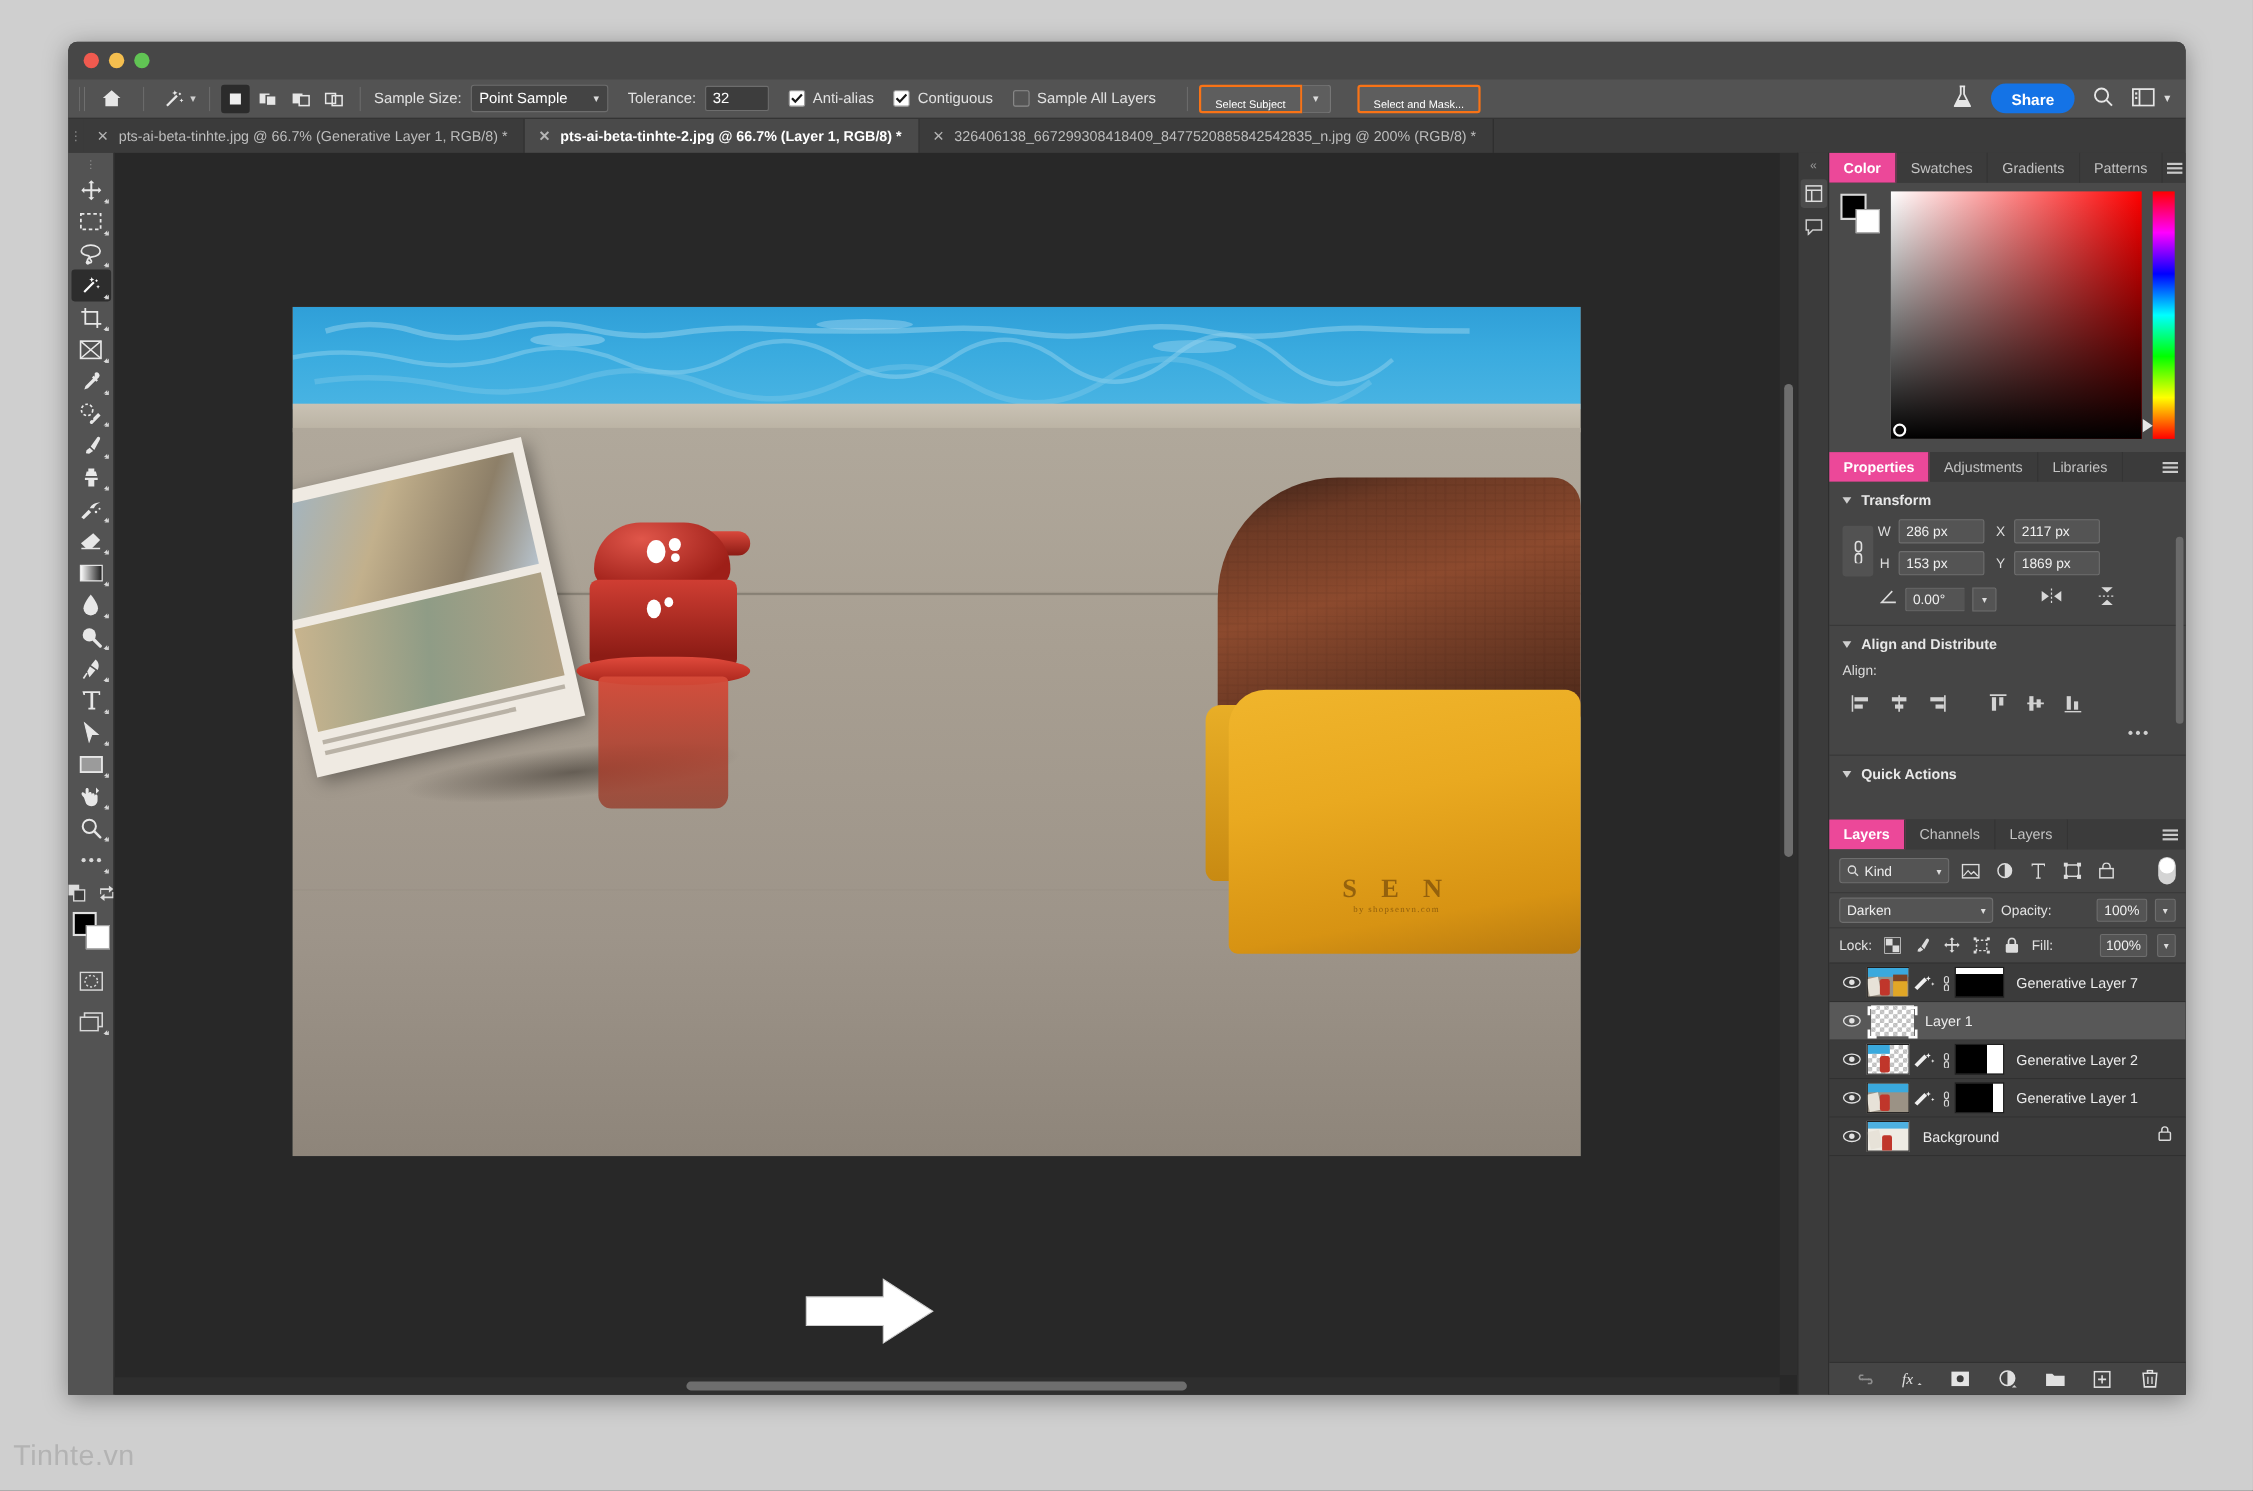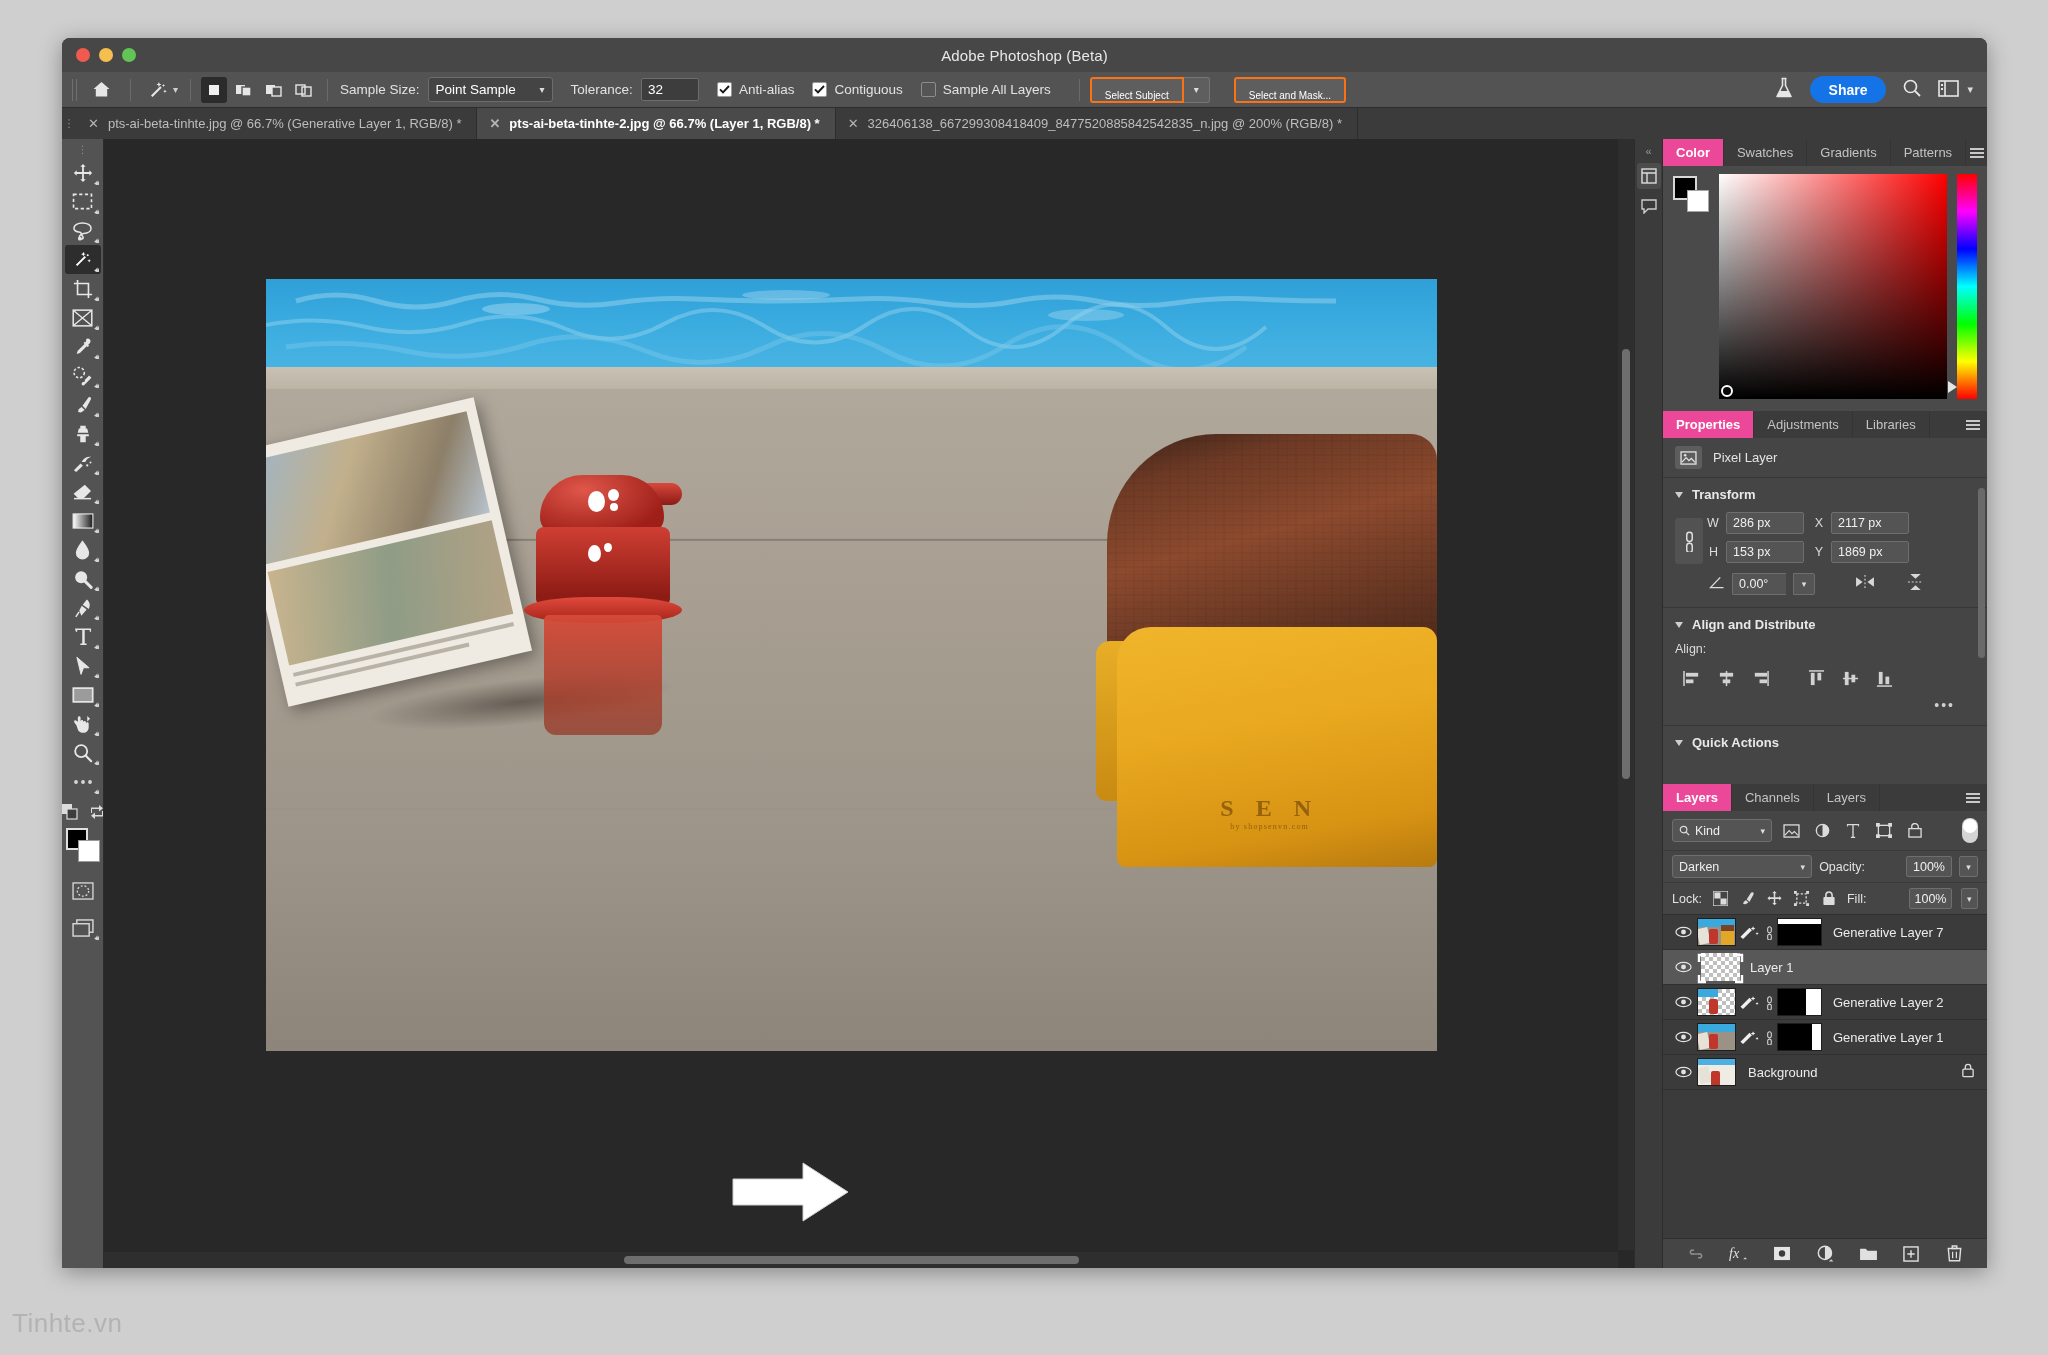--- a/index.html
+++ b/index.html
@@ -503,21 +503,20 @@
 <div id="desktop">
 
   <div id="ps-window">
 
     <div id="titlebar">
       <div class="traffic">
         <div class="tl red"></div>
         <div class="tl amber"></div>
         <div class="tl green"></div>
       </div>
-      <div id="app-title">Adobe Photoshop (Beta)</div>
     </div>
 
     <div id="options-bar">
       <div class="ob-grip"></div>
 
       <div class="ob-home">
         <svg width="19" height="17" viewBox="0 0 19 17">
             <path d="M9.5 1 1.5 8h2.3v7.5h11.4V8h2.3z" fill="#e6e6e6"></path>
           </svg>
       </div>
@@ -1004,30 +1003,20 @@
               <span>Adjustments</span>
             </div>
           <div class="ptab">
               <span>Libraries</span>
             </div>
           <div class="pmenu">
               <div class="hambar"></div>
             </div>
         </div>
         <div id="propspanel" style="position:relative;">
-          <div class="prop-head">
-            <div class="prop-icon">
-              <svg width="17" height="14" viewBox="0 0 18 15">
-                  <rect x="1" y="1" width="16" height="13" fill="none" stroke="#e2e2e2" stroke-width="1.4"></rect>
-                  <path d="M2 12l4.5-5 3 3.3L12 8l4 4.2" fill="none" stroke="#e2e2e2" stroke-width="1.3"></path>
-                  <circle cx="5.4" cy="4.6" r="1.4" fill="#e2e2e2"></circle>
-                </svg>
-            </div>
-            <span>Pixel Layer</span>
-          </div>
 
           <div class="section">
             <div class="sec-title">
               <span class="caret"></span>
               <span>Transform</span>
             </div>
             <div style="display:flex;align-items:center;">
               <div id="linkbtn">
                 <svg width="13" height="22" viewBox="0 0 14 24">
                     <path d="M7 2.5a3 3 0 013 3v4a3 3 0 01-6 0v-4a3 3 0 013-3zM7 14.5a3 3 0 013 3v4a3 3 0 01-6 0v-4a3 3 0 013-3z" fill="none" stroke="#e0e0e0" stroke-width="1.6"></path>

